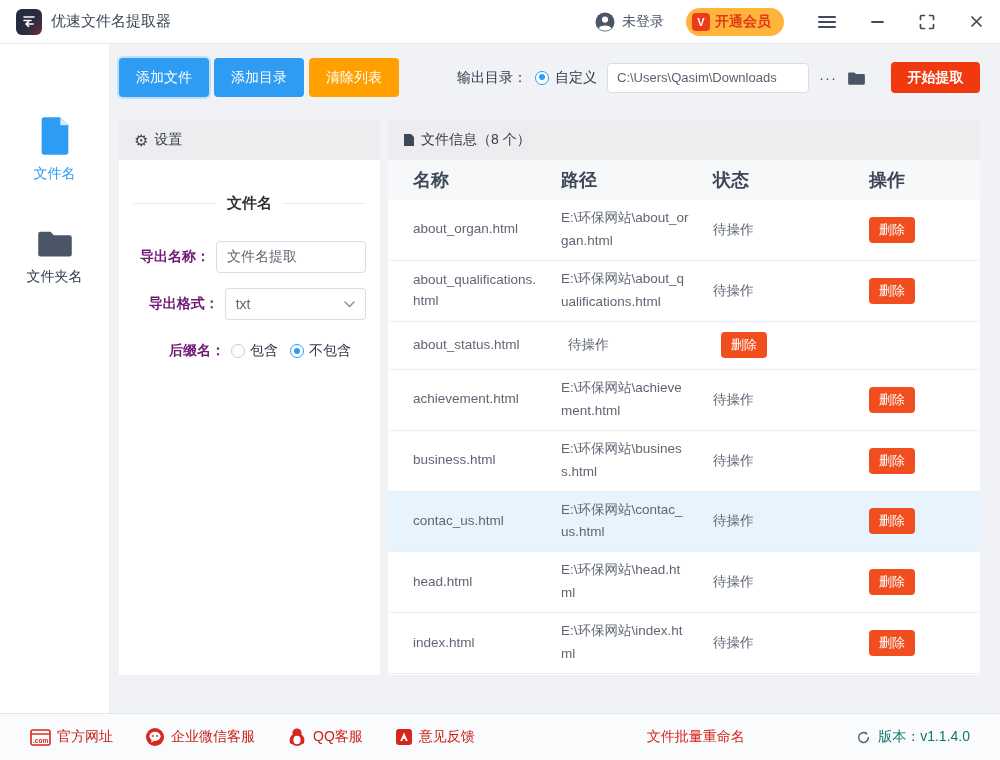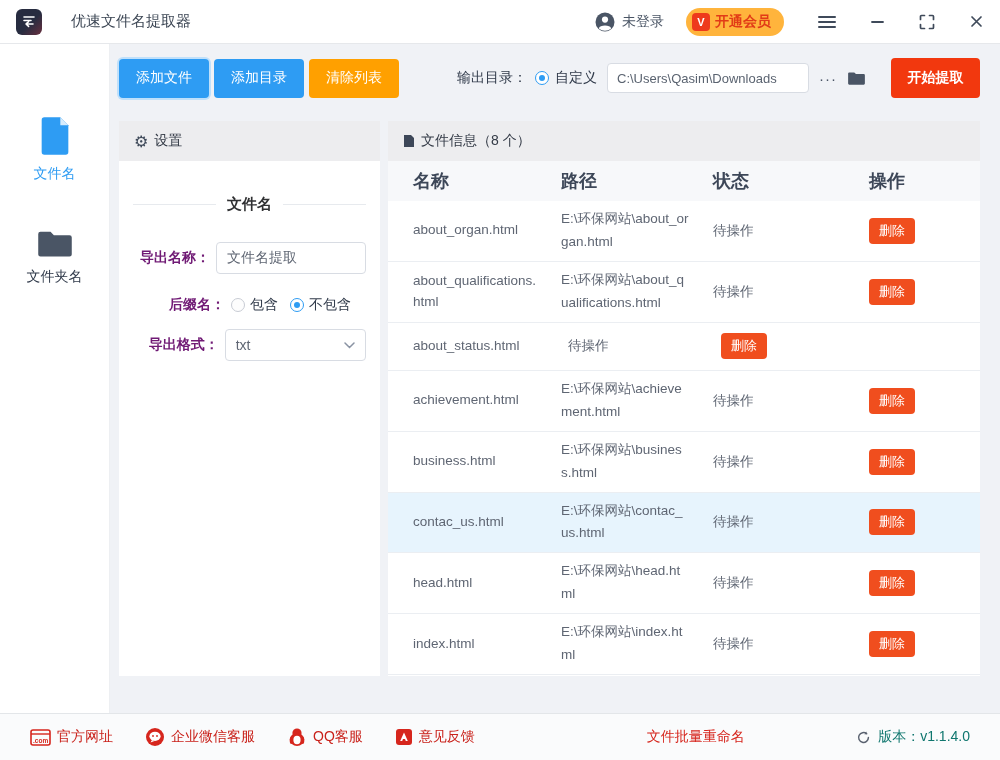--- a/index.html
+++ b/index.html
@@ -4,21 +4,21 @@
 <style>
   * { margin:0; padding:0; box-sizing:border-box; }
   html,body { width:1000px; height:760px; }
   body {
     font-family:"Liberation Sans","DejaVu Sans",sans-serif;
     background:#f0f2f6; overflow:hidden; color:#303a4a;
   }
   
   .titlebar {
     height:44px; background:#fff; border-bottom:1px solid #e6e8eb;
-    display:flex; align-items:center; padding:0 16px;gap:20px;
+    display:flex; align-items:center; padding:0 16px;
   }
   .app-icon {
     width:26px; height:26px; border-radius:6px; margin-right:9px;
     background:linear-gradient(135deg,#272c40 55%,#69303f 100%);
     display:flex; align-items:center; justify-content:center;
   }
   .app-title { font-size:15px; color:#3c4654; }
   .titlebar-right { margin-left:auto; display:flex; align-items:center; }
   .user-box { display:flex; align-items:center; gap:7px; font-size:14px; color:#4a5565; }
   .vip-pill {
@@ -59,21 +59,21 @@
     border-radius:50%; background:#2e9cf3; }
   .radio.off { border:1px solid #c8ccd4; background:#fdfdfd; }
   .path-input {
     width:202px; height:30px; border:1px solid #d8dce3; border-radius:4px; background:#fff;
     padding:0 9px; font-size:13px; color:#5a6370; margin-left:10px;
     font-family:"Liberation Sans","DejaVu Sans",sans-serif;
   }
   .dots { margin-left:10px; color:#4a5565; font-size:15px; letter-spacing:1px; cursor:pointer; }
   .tb-folder { margin-left:10px; cursor:pointer; display:flex; }
   .start-btn {
-    margin-left:25px; width:89px; height:40px; background:#f2380e; color:#fff;
+    margin-left:25px; width:89px; height:31px; background:#f2380e; color:#fff;
     border:none; border-radius:4px; font-size:14px; font-weight:bold; cursor:pointer;
     font-family:"Liberation Sans","DejaVu Sans",sans-serif;
   }
   
   .panels { flex:1; display:flex; gap:8px; padding:15px 20px 0 9px; align-items:flex-start; }
   .panel-head {
     height:40px; background:#ededef; display:flex; align-items:center;
     padding:0 15px; font-size:14px; color:#333a46; gap:6px; flex:none;
   }
   .settings-panel { width:261px; height:555px; background:#fff; }
@@ -225,39 +225,39 @@
         <div class="settings-body">
           <div class="section-title">
             <span class="line"></span>
             <span class="txt">文件名</span>
             <span class="line"></span>
           </div>
           <div class="form-row">
             <span class="form-label">导出名称：</span>
             <input class="text-input" value="文件名提取" style="">
           </div>
+          <div class="form-row">
+            <span class="form-label">导出格式：</span>
+            <div class="select-box">
+              <span>txt</span>
+              <svg width="11" height="7" viewBox="0 0 11 7">
+                <path d="M1 1l4.5 4.5L10 1" stroke="#8a93a3" stroke-width="1.5" fill="none" stroke-linecap="round"></path>
+              </svg>
+            </div>
+          </div>
           <div class="form-row" style="margin-top:22px;">
             <span class="form-label">后缀名：</span>
             <span class="radio-opt">
               <span class="radio off"></span>
               <span>包含</span>
             </span>
             <span class="radio-opt">
               <span class="radio on"></span>
               <span>不包含</span>
             </span>
-          </div>
-          <div class="form-row">
-            <span class="form-label">导出格式：</span>
-            <div class="select-box">
-              <span>txt</span>
-              <svg width="11" height="7" viewBox="0 0 11 7">
-                <path d="M1 1l4.5 4.5L10 1" stroke="#8a93a3" stroke-width="1.5" fill="none" stroke-linecap="round"></path>
-              </svg>
-            </div>
           </div>
         </div>
       </div>
 
       <div class="files-panel">
         <div class="panel-head">
           <span class="doc-glyph">
             <svg width="12" height="14" viewBox="0 0 12 14">
               <path d="M1 1h7l3 3v9H1z" fill="#3d4758"></path>
             </svg>

